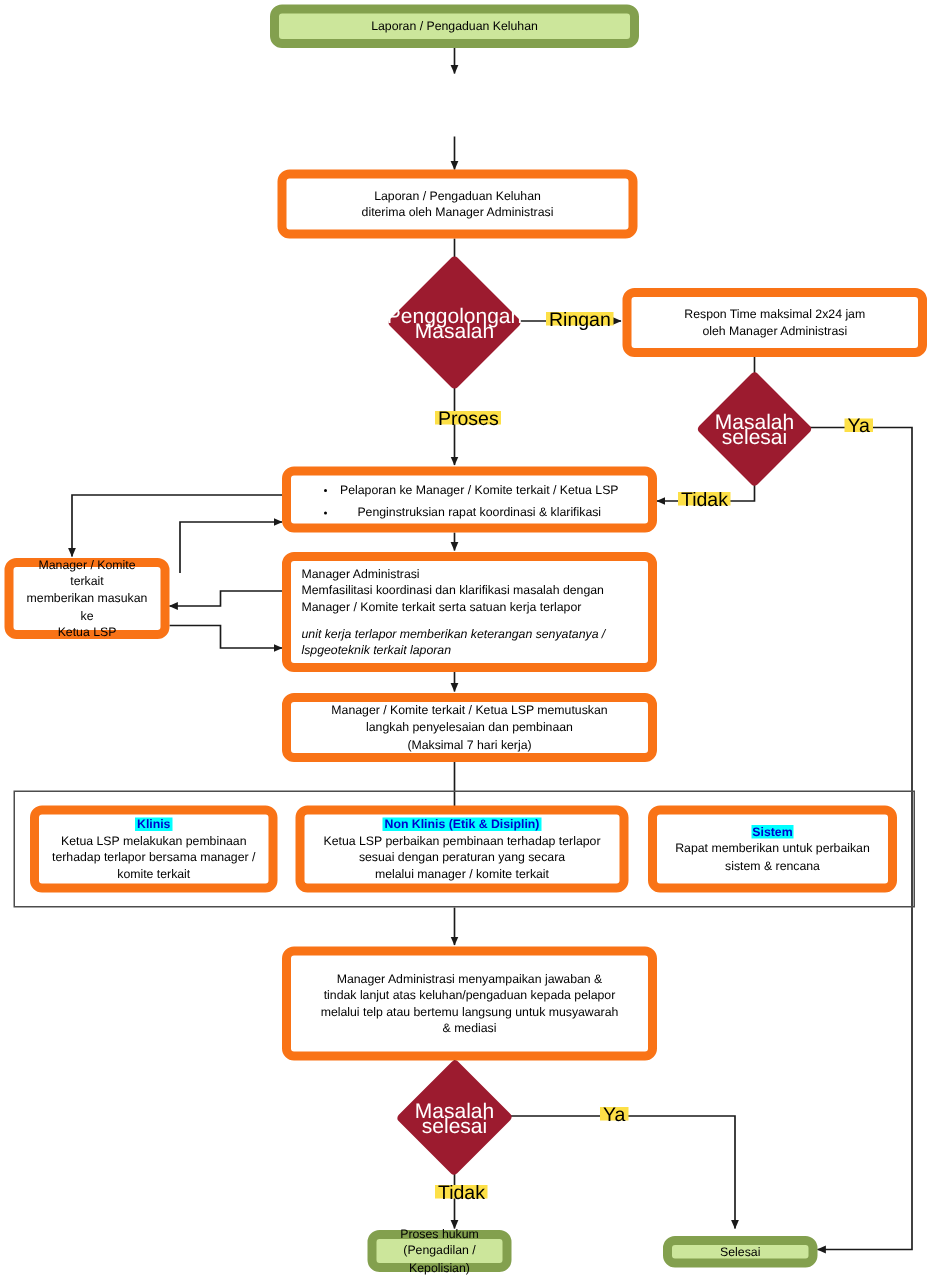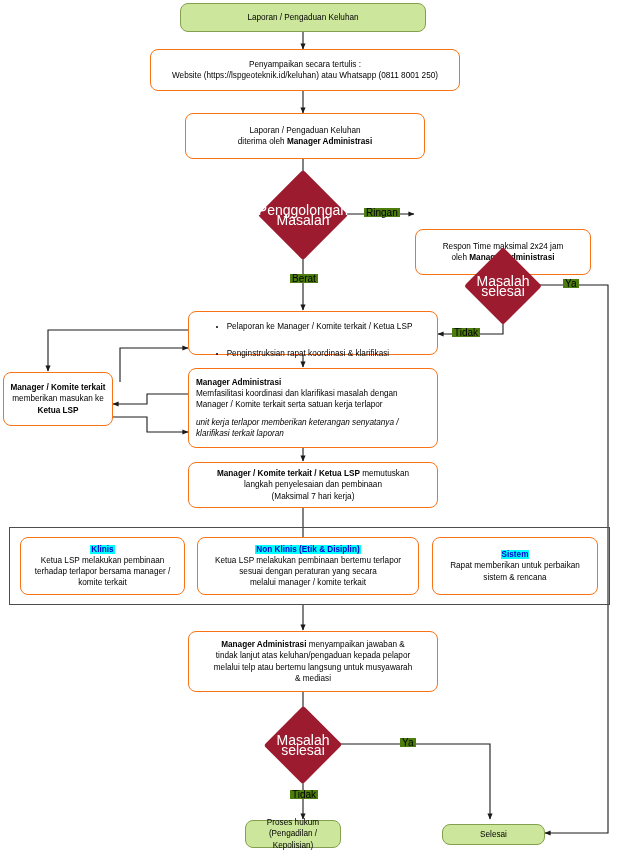--- a/index.html
+++ b/index.html
@@ -30,21 +30,21 @@
     box-sizing: border-box;
     display: flex;
     align-items: center;
     justify-content: center;
     text-align: center;
     font-size: 8.2px;
     line-height: 11.2px;
     color: #000000;
   }
   .rbox {
-    border: 1px solid #f97316;
+    border: 6px solid #f97316;
     border-radius: 8px;
     background: #ffffff;
     padding: 3px 6px;
   }
   .rbox.green {
     background: #cce69b;
     border-color: #83a04e;
   }
   .rbox.plain {
     border-radius: 0;
@@ -73,43 +73,44 @@
   }
   .diamond .dlabel {
     position: relative;
     z-index: 2;
     color: #ffffff;
     font-size: 14px;
     line-height: 10.5px;
   }
   .elabel {
     position: absolute;
-    font-size: 10px;
+    font-size: 13px;
     line-height: 9px;
     color: #000000;
-    background: #4d7c0f;
+    background: #fde047;
     padding: 0 2px;
     white-space: nowrap;
   }
-  b { font-weight: bold; }
+  b { font-weight: normal; }
   i { font-style: italic; margin-top: 47px; }
   .hl {
     background: #00ffff;
     color: #0000cc;
     font-weight: bold;
     padding: 0 1px;
   }
   ul.bullets {
     margin: 0;
     padding: 0 0 0 13px;
     text-align: left;
   }
   ul.bullets li {
-    margin: 16px 0 2px 0;
+    margin: 4px 0 2px 0;
     padding: 0;
+    text-align: center;
   }
   .inner-txt { width: 100%; }
   .spacer { height: 6px; }
 </style>
 </head>
 <body>
 
 <div id="canvas">
 
   <svg id="edges" viewBox="0 0 619 850" width="619" height="850">
@@ -157,43 +158,37 @@
       <path d="M303,772 L303,819" marker-end="url(#ah)"></path>
 
       <path d="M336,744 L490,744 L490,819" marker-end="url(#ah)"></path>
     </g>
   </svg>
 
   <div class="node rbox green" style="left:180px; top:3px; width:246px; height:29px;">
     <span class="inner-txt">Laporan / Pengaduan Keluhan</span>
   </div>
 
-  <div class="node rbox" style="left:150px; top:49px; width:310px; height:42px;">
-    <span class="inner-txt">
-      <span>Penyampaikan secara tertulis :</span><br>
-      <span>Website (https://lspgeoteknik.id/keluhan) atau Whatsapp (0811 8001 250)</span>
-    </span>
-  </div>
 
   <div class="node rbox" style="left:185px; top:113px; width:240px; height:46px;">
     <span class="inner-txt">
       <span>Laporan / Pengaduan Keluhan</span><br>
       <span>diterima oleh </span><b>Manager Administrasi</b>
     </span>
   </div>
 
   <div class="diamond" style="left:271px; top:183px; width:64px; height:64px;">
     <div class="dshape"></div>
     <div class="dlabel">
       <span>Penggolongan</span><br>
       <span>Masalah</span>
     </div>
   </div>
 
-  <div class="node rbox" style="left:415px; top:192px; width:176px; height:46px;margin-top:37px;">
+  <div class="node rbox" style="left:415px; top:192px; width:203px; height:46px;">
     <span class="inner-txt">
       <span>Respon Time maksimal 2x24 jam</span><br>
       <span>oleh </span><b>Manager Administrasi</b>
     </span>
   </div>
 
   <div class="diamond" style="left:471px; top:259px; width:64px; height:54px;">
     <div class="dshape" style="transform: rotate(45deg) scale(0.86,1.02);"></div>
     <div class="dlabel">
       <span>Masalah</span><br>
@@ -216,21 +211,21 @@
     </span>
   </div>
 
   <div class="node rbox leftalign" style="left:188px; top:368px; width:250px; height:80px; padding:5px 7px;">
     <span class="inner-txt">
       <b>Manager Administrasi</b><br>
       <span>Memfasilitasi koordinasi dan klarifikasi masalah dengan</span><br>
       <span>Manager / Komite terkait serta satuan kerja terlapor</span>
       <div class="spacer"></div>
       <i>unit kerja terlapor memberikan keterangan senyatanya /</i><br>
-      <i>klarifikasi terkait laporan</i>
+      <i>lspgeoteknik terkait laporan</i>
     </span>
   </div>
 
   <div class="node rbox" style="left:188px; top:462px; width:250px; height:46px;">
     <span class="inner-txt">
       <b>Manager / Komite terkait / Ketua LSP</b><span> memutuskan</span><br>
       <span>langkah penyelesaian dan pembinaan</span><br>
       <span>(Maksimal 7 hari kerja)</span>
     </span>
   </div>
@@ -242,35 +237,35 @@
       <span class="hl">Klinis</span><br>
       <span>Ketua LSP melakukan pembinaan</span><br>
       <span>terhadap terlapor bersama manager /</span><br>
       <span>komite terkait</span>
     </span>
   </div>
 
   <div class="node rbox" style="left:197px; top:537px; width:222px; height:58px;">
     <span class="inner-txt">
       <span class="hl">Non Klinis (Etik &amp; Disiplin)</span><br>
-      <span>Ketua LSP melakukan pembinaan bertemu terlapor</span><br>
+      <span>Ketua LSP perbaikan pembinaan terhadap terlapor</span><br>
       <span>sesuai dengan peraturan yang secara</span><br>
       <span>melalui manager / komite terkait</span>
     </span>
   </div>
 
   <div class="node rbox" style="left:432px; top:537px; width:166px; height:58px;">
     <span class="inner-txt">
       <span class="hl">Sistem</span><br>
       <span>Rapat memberikan untuk perbaikan</span><br>
       <span>sistem &amp; rencana</span>
     </span>
   </div>
 
-  <div class="node rbox" style="left:188px; top:631px; width:250px; height:61px;">
+  <div class="node rbox" style="left:188px; top:631px; width:250px; height:76px;">
     <span class="inner-txt">
       <b>Manager Administrasi</b><span> menyampaikan jawaban &amp;</span><br>
       <span>tindak lanjut atas keluhan/pengaduan kepada pelapor</span><br>
       <span>melalui telp atau bertemu langsung untuk musyawarah</span><br>
       <span>&amp; mediasi</span>
     </span>
   </div>
 
   <div class="diamond" style="left:271px; top:717px; width:64px; height:56px;">
     <div class="dshape" style="transform: rotate(45deg) scale(0.86,1.0);"></div>
@@ -285,19 +280,19 @@
       <span>Proses hukum</span><br>
       <span>(Pengadilan / Kepolisian)</span>
     </span>
   </div>
 
   <div class="node rbox green" style="left:442px; top:824px; width:103px; height:21px;">
     <span class="inner-txt">Selesai</span>
   </div>
 
   <div class="elabel" style="left:364px; top:208px;">Ringan</div>
-  <div class="elabel" style="left:290px; top:274px;">Berat</div>
+  <div class="elabel" style="left:290px; top:274px;">Proses</div>
   <div class="elabel" style="left:563px; top:279px;">Ya</div>
   <div class="elabel" style="left:452px; top:328px;">Tidak</div>
   <div class="elabel" style="left:400px; top:738px;">Ya</div>
   <div class="elabel" style="left:290px; top:790px;">Tidak</div>
 
 </div>
 
 </body></html>

